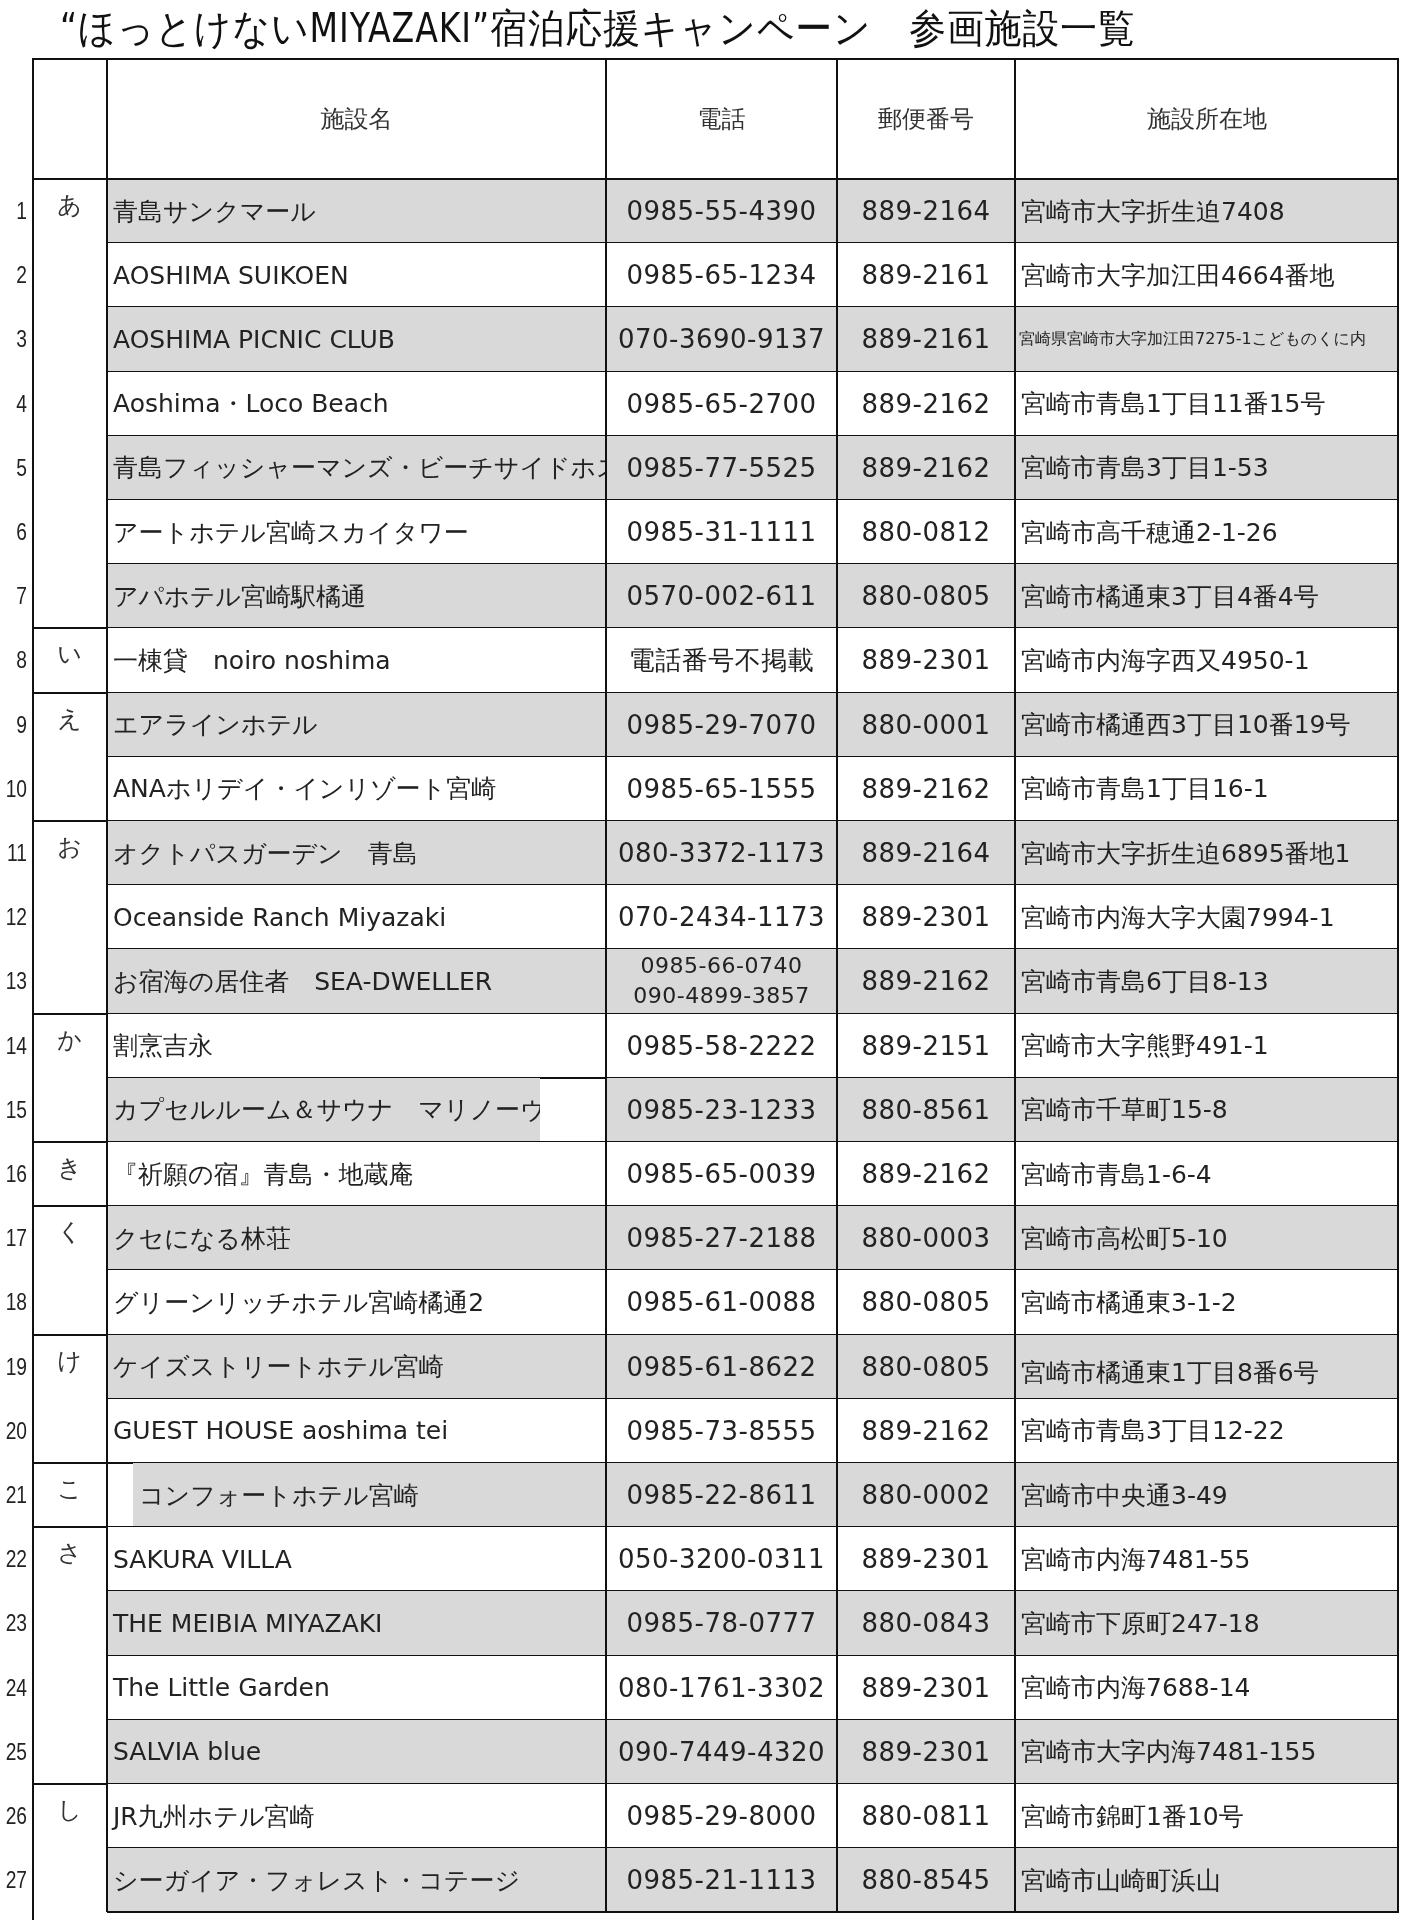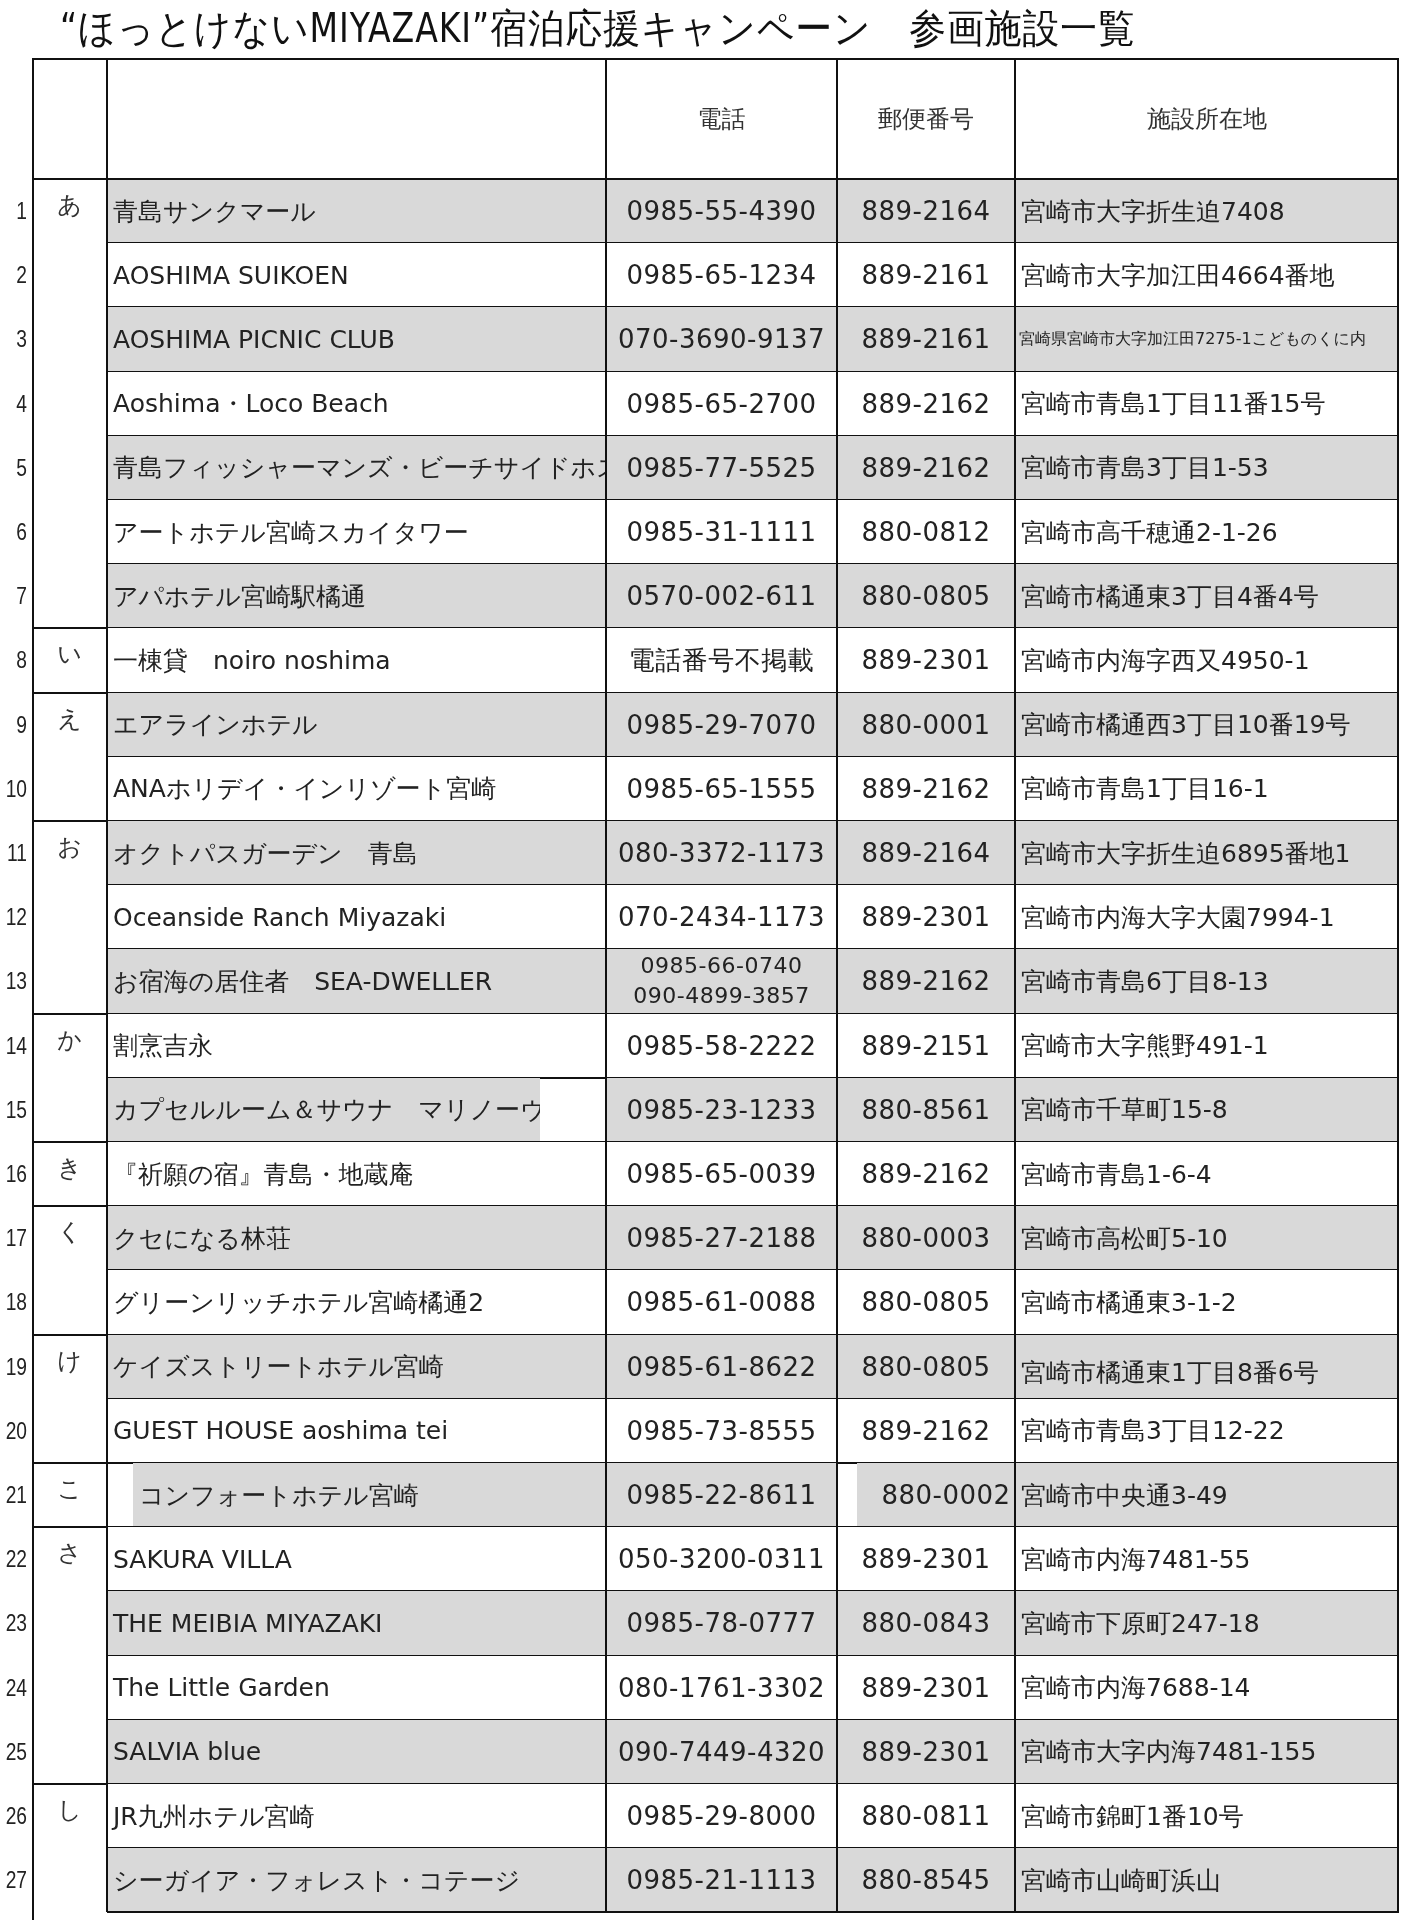--- a/index.html
+++ b/index.html
@@ -56,20 +56,21 @@
     <div class="rownum" style="top: 1430.4px;">23</div>
     <div class="rownum" style="top: 1494.6px;">24</div>
     <div class="rownum" style="top: 1558.8px;">25</div>
     <div class="rownum" style="top: 1623px;">26</div>
     <div class="rownum" style="top: 1687.2px;">27</div>
   </div>
 
 <div class="tbl" id="tbl">
 
   <div class="cell hdr" style="left:0;top:0;width:75px;height:121px;"></div>
+  <div class="cell hdr" style="left:75px;top:0;width:499px;height:121px;">施設名</div>
   <div class="cell hdr" style="left:574px;top:0;width:231px;height:121px;">電話</div>
   <div class="cell hdr" style="left:805px;top:0;width:178px;height:121px;">郵便番号</div>
   <div class="cell hdr" style="left:983px;top:0;width:384px;height:121px;">施設所在地</div>
 <div>
       <div class="cell name gray" style="left: 75px; top: 121px; width: 499px; height: 64.2px;">青島サンクマール</div>
       <div class="cell phone gray" style="left: 574px; top: 121px; width: 231px; height: 64.2px;">0985-55-4390</div>
       <div class="cell postal gray" style="left: 805px; top: 121px; width: 178px; height: 64.2px;">889-2164</div>
       <div class="cell addr gray" style="left: 983px; top: 121px; width: 384px; height: 64.2px;">宮崎市大字折生迫7408</div>
     </div>
     <div class="hline" style="left: 75px; width: 1292px; top: 184.2px;"></div>
@@ -205,21 +206,21 @@
     <div>
       <div class="cell name white" style="left: 75px; top: 1340.8px; width: 499px; height: 64.2px;">GUEST HOUSE aoshima tei</div>
       <div class="cell phone white" style="left: 574px; top: 1340.8px; width: 231px; height: 64.2px;">0985-73-8555</div>
       <div class="cell postal white" style="left: 805px; top: 1340.8px; width: 178px; height: 64.2px;">889-2162</div>
       <div class="cell addr white" style="left: 983px; top: 1340.8px; width: 384px; height: 64.2px;">宮崎市青島3丁目12-22</div>
     </div>
     <div class="hline" style="left: 75px; width: 1292px; top: 1404px;"></div>
     <div>
       <div class="cell name gray" style="left: 75px; top: 1405px; width: 499px; height: 64.2px; margin-left: 26px;">コンフォートホテル宮崎</div>
       <div class="cell phone gray" style="left: 574px; top: 1405px; width: 231px; height: 64.2px;">0985-22-8611</div>
-      <div class="cell postal gray" style="left: 805px; top: 1405px; width: 178px; height: 64.2px; margin-left: 20px;">880-0002</div>
+      <div class="cell postal gray" style="left: 805px; top: 1405px; width: 178px; height: 64.2px;">880-0002</div>
       <div class="cell addr gray" style="left: 983px; top: 1405px; width: 384px; height: 64.2px;">宮崎市中央通3-49</div>
     </div>
     <div class="hline" style="left: 75px; width: 1292px; top: 1468.2px;"></div>
     <div>
       <div class="cell name white" style="left: 75px; top: 1469.2px; width: 499px; height: 64.2px;">SAKURA VILLA</div>
       <div class="cell phone white" style="left: 574px; top: 1469.2px; width: 231px; height: 64.2px;">050-3200-0311</div>
       <div class="cell postal white" style="left: 805px; top: 1469.2px; width: 178px; height: 64.2px;">889-2301</div>
       <div class="cell addr white" style="left: 983px; top: 1469.2px; width: 384px; height: 64.2px;">宮崎市内海7481-55</div>
     </div>
     <div class="hline" style="left: 75px; width: 1292px; top: 1532.4px;"></div>

